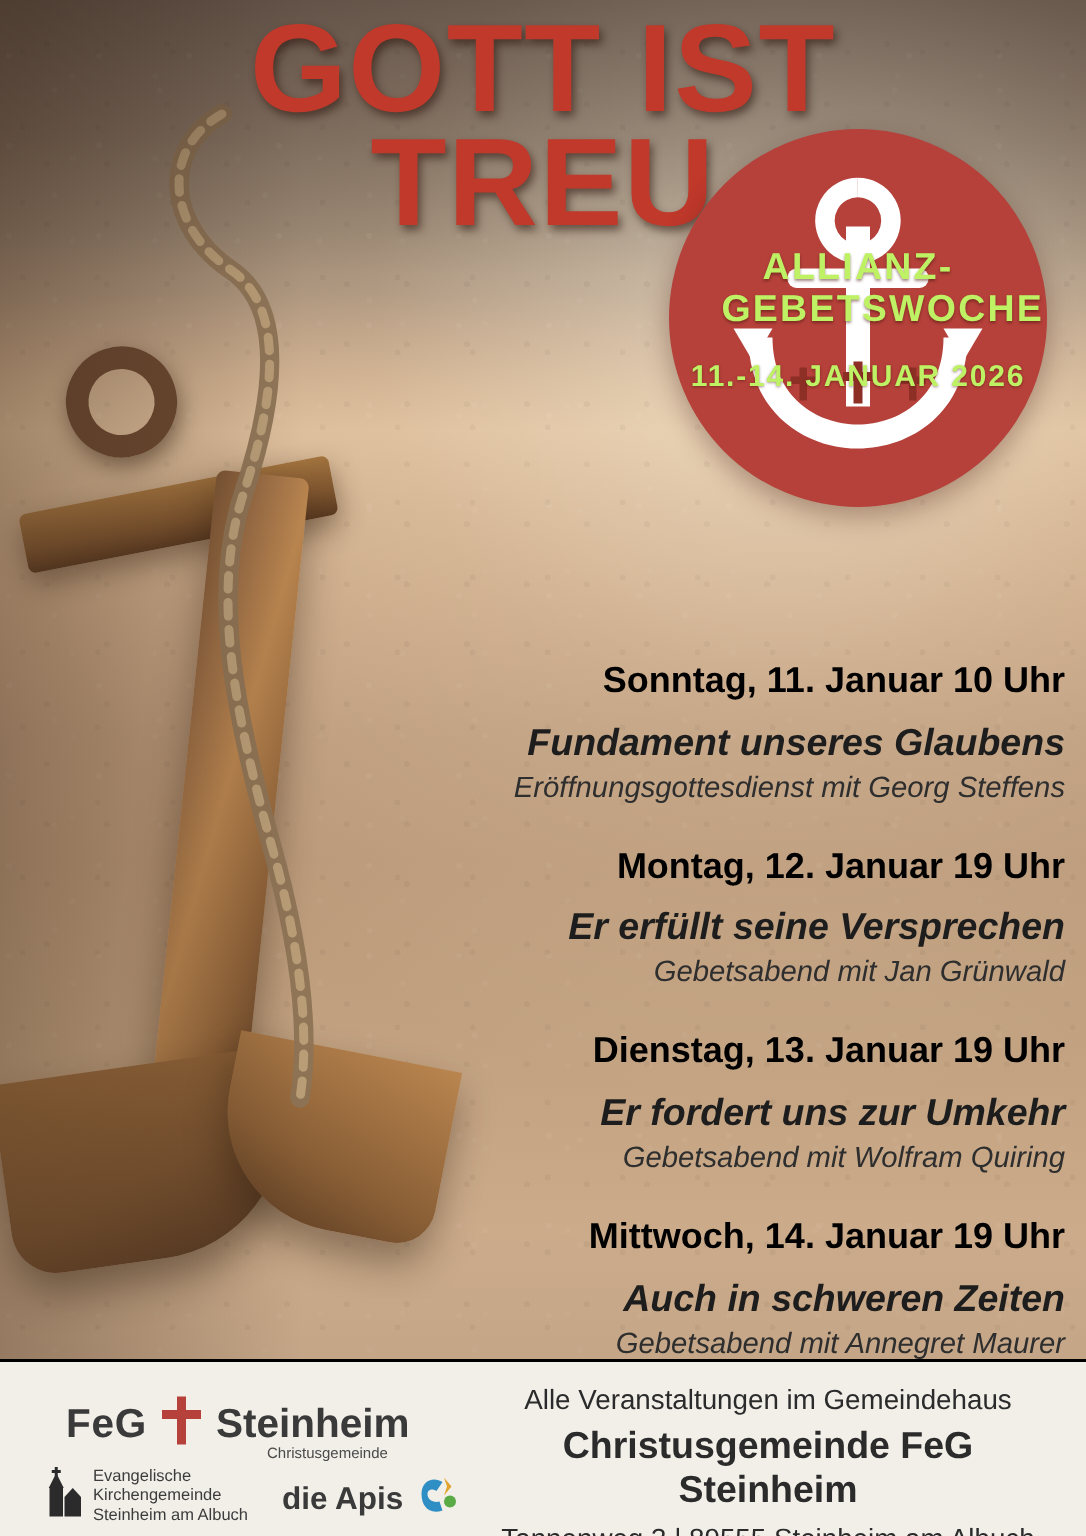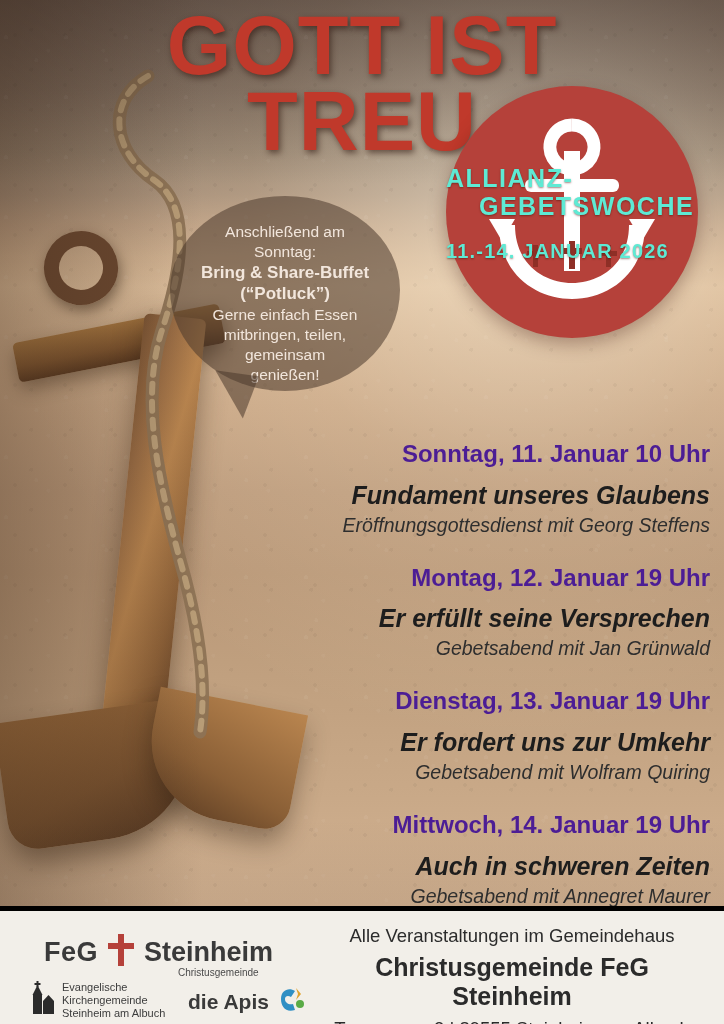--- a/index.html
+++ b/index.html
@@ -123,22 +123,22 @@
   }
   .badge .anchor-ico {
     position: absolute; left: 50%; top: 50%;
     transform: translate(-50%, -50%);
     width: 210px; height: 210px;
   }
   .badge .btext {
     position: absolute; left: 0; top: 0; width: 252px; height: 252px;
   }
   .badge .bline {
-    position: absolute; width: 252px; text-align: left;
-    color: #5eead4; font-weight: bold; letter-spacing: 1.5px;
+    position: absolute; width: 252px; text-align: center;
+    color: #bef264; font-weight: bold; letter-spacing: 1.5px;
     text-shadow: 0 1px 2px rgba(70,18,12,.5);
   }
   .badge .b1 { top: 78px;  font-size: 25px; }
   .badge .b2 { top: 106px; font-size: 25px; padding-left: 33px; }
   .badge .b3 { top: 138px; font-size: 20px; letter-spacing: 1.2px; margin-top: 16px; }
 
   
   .bubble {
     position: absolute; left: 170px; top: 196px;
     width: 230px; height: 195px;
@@ -158,35 +158,35 @@
     border-top: 44px solid rgba(74,56,44,.55);
     transform: rotate(8deg);
   }
   .bubble b { font-size: 17px; }
   .bubble .bq { font-size: 17px; font-weight: bold; }
 
   
   .program { position: absolute; right: 14px; top: 440px; width: 460px; text-align: right; }
   .evt { margin-bottom: 26px; }
   .evt .when {
-    font-size: 24px; font-weight: bold; color: #4c1d95; line-height: 1.16;
+    font-size: 24px; font-weight: bold; color: #000000; line-height: 1.16;
   }
   .evt .topic {
     font-size: 25px; font-weight: bold; font-style: italic; color: #1d1d1d;
     line-height: 1.16; margin-top: 13px;
   }
   .evt .who {
     font-size: 19.5px; font-style: italic; color: #2e2e2e; line-height: 1.22; margin-top: 4px;
   }
 
   
   .footer {
     position: absolute; left: 0; bottom: 0; width: 724px; height: 118px;
     background: #f2efe9;
-    border-top: 5px solid #000000;
+    border-top: 2px solid #000000;
   }
   .footer-left { position: absolute; left: 18px; top: 12px; width: 300px; height: 96px; }
   .feg { position: absolute; left: 26px; top: 10px; display: flex; align-items: center; }
   .feg .feg-txt { font-size: 27px; font-weight: bold; color: #3a3a3a; letter-spacing: .5px; }
   .feg .cross-box { margin: 0 8px; }
   .feg .st { font-size: 27px; font-weight: bold; color: #3a3a3a; }
   .feg-sub { position: absolute; left: 160px; top: 44px; font-size: 10px; color: #4a4a4a; }
   .ekg { position: absolute; left: 12px; top: 58px; display: flex; align-items: flex-start; }
   .ekg .ekg-txt { font-size: 11px; color: #3c3c3c; line-height: 1.18; margin-left: 6px; }
   .apis { position: absolute; left: 170px; top: 62px; display: flex; align-items: center; }
@@ -253,31 +253,20 @@
         </g>
       </svg>
     </div>
     <div class="btext">
       <div class="bline b1">ALLIANZ-</div>
       <div class="bline b2">GEBETSWOCHE</div>
       <div class="bline b3">11.-14. JANUAR 2026</div>
     </div>
   </div>
 
-  <div class="bubble">
-    <div>Anschließend am</div>
-    <div>Sonntag:</div>
-    <div><b>Bring &amp; Share-Buffet</b></div>
-    <div class="bq">(“Potluck”)</div>
-    <div>Gerne einfach Essen</div>
-    <div>mitbringen, teilen,</div>
-    <div>gemeinsam</div>
-    <div>genießen!</div>
-    <div class="tail"></div>
-  </div>
 
   <div class="program">
     <div class="evt">
       <div class="when">Sonntag, 11. Januar 10 Uhr</div>
       <div class="topic">Fundament unseres Glaubens</div>
       <div class="who">Eröffnungsgottesdienst mit Georg Steffens</div>
     </div>
     <div class="evt">
       <div class="when">Montag, 12. Januar 19 Uhr</div>
       <div class="topic">Er erfüllt seine Versprechen</div>

